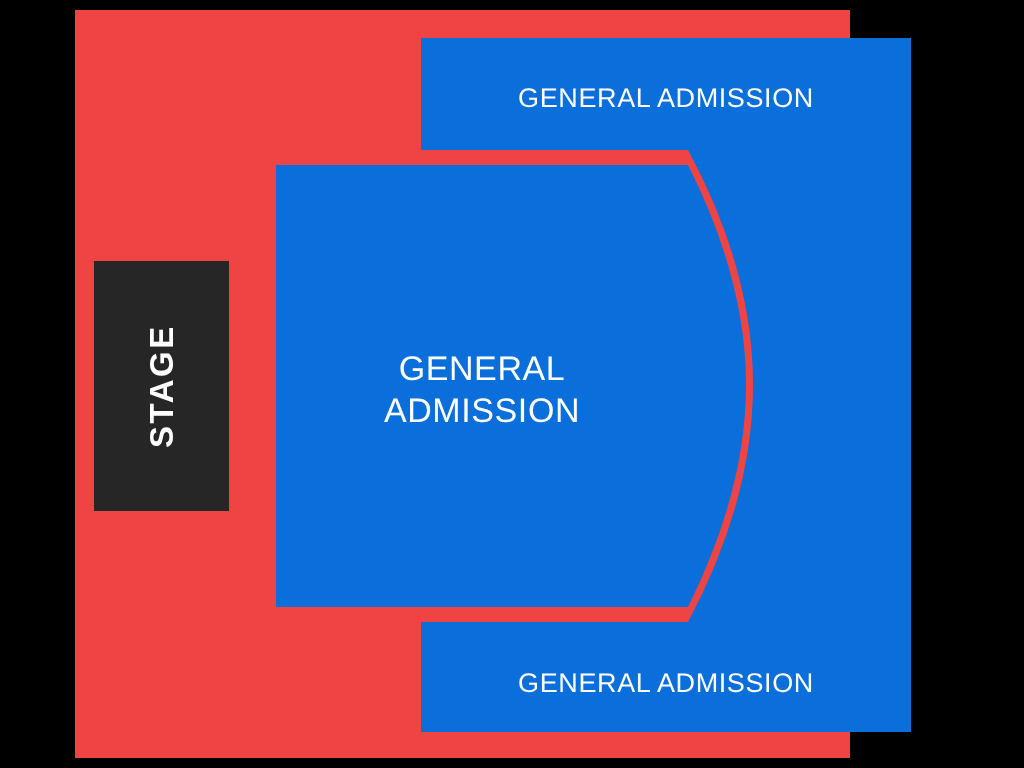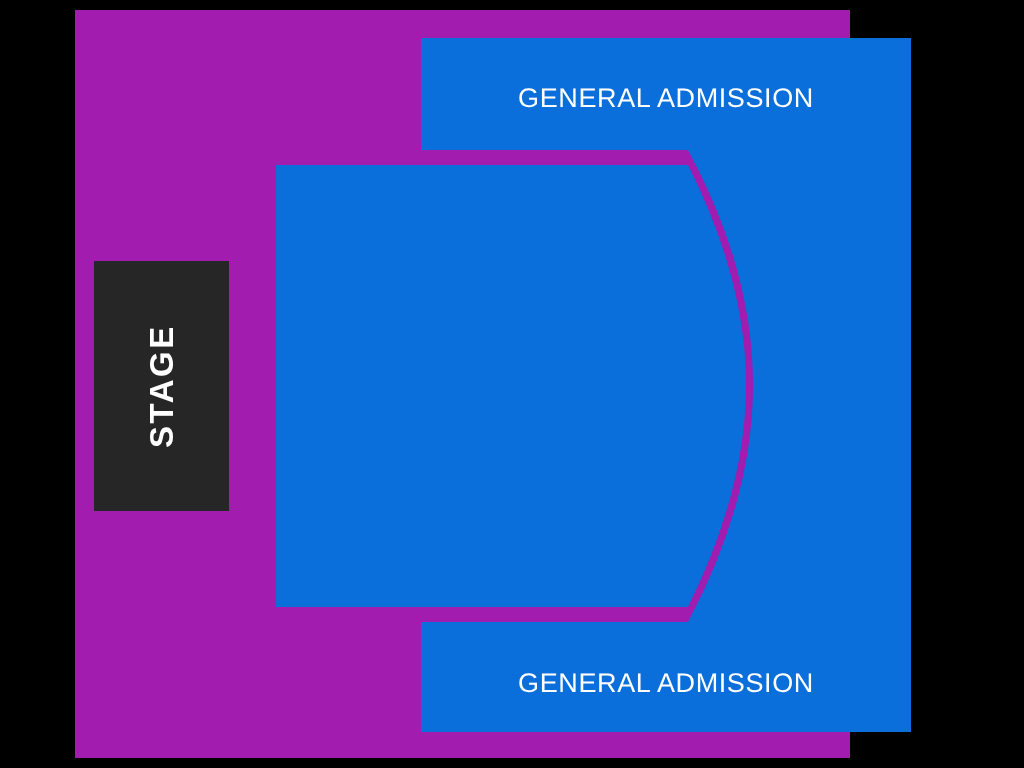--- a/index.html
+++ b/index.html
@@ -22,21 +22,21 @@
     background: #000000;
   }
 
   
   .map-panel {
     position: absolute;
     left: 75px;
     top: 10px;
     width: 775px;
     height: 748px;
-    background: #a21caf;
+    background: #ef4444;
   }
 
   
   .venue-svg {
     position: absolute;
     left: 0;
     top: 0;
     width: 867px;
     height: 748px;
     display: block;
@@ -138,20 +138,24 @@
                L 613 155
                Q 671 270 671 375
                Q 671 480 613 597
                L 201 597
                Z"></path>
 
     </svg>
 
     <div class="section-label label-top">GENERAL ADMISSION</div>
 
+    <div class="section-label label-center">
+      <span class="line">GENERAL</span>
+      <span class="line">ADMISSION</span>
+    </div>
 
     <div class="section-label label-bottom">GENERAL ADMISSION</div>
 
     <div class="stage-block">
       <div class="stage-label">STAGE</div>
     </div>
 
   </div>
 
 </div>

